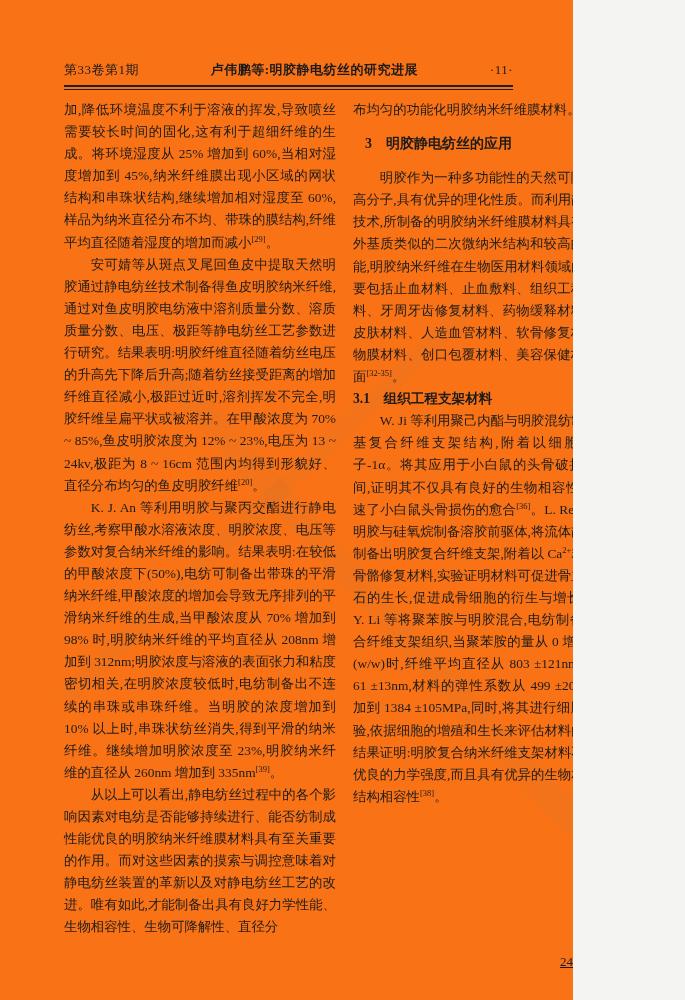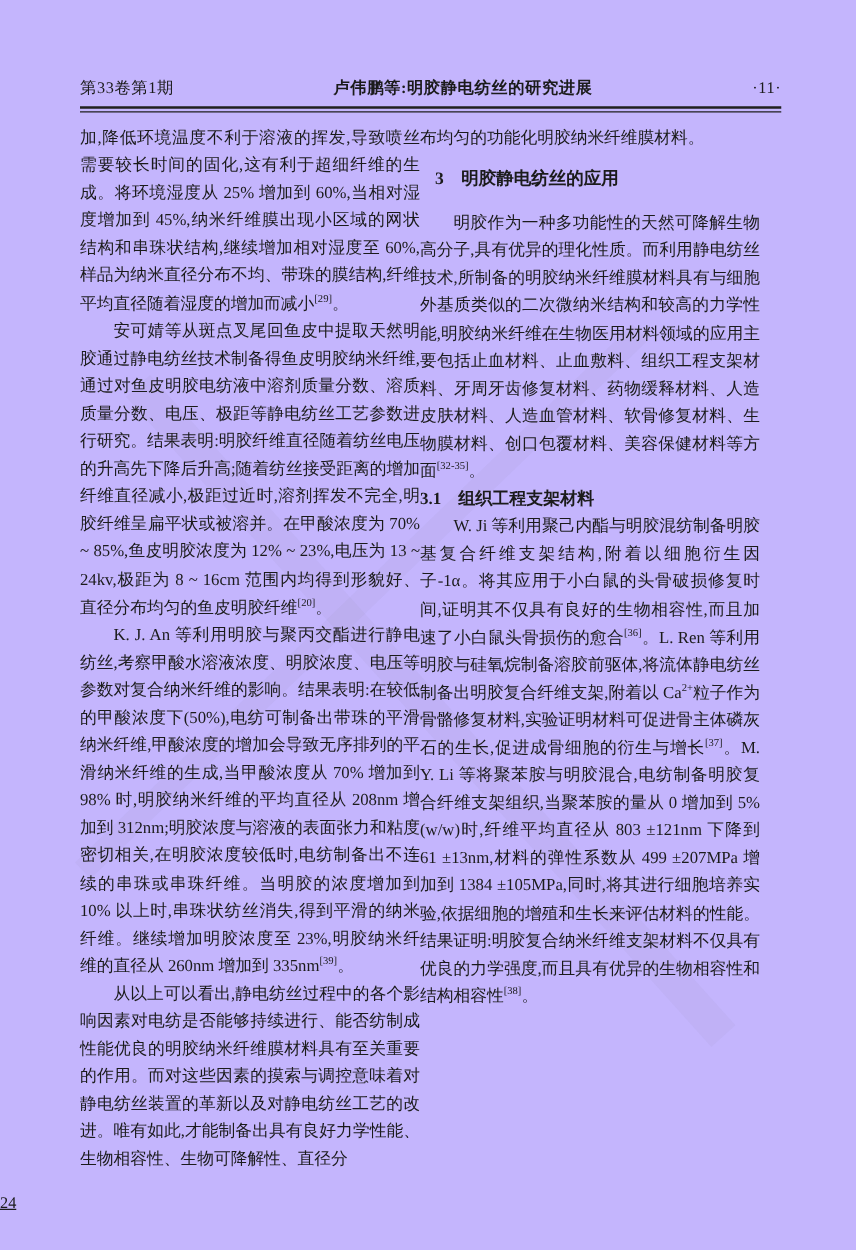--- a/index.html
+++ b/index.html
@@ -3,22 +3,22 @@
 <meta charset="utf-8">
 <style>
   html, body { margin: 0; padding: 0; }
   body {
     width: 685px; height: 1000px;
     background: #f4f4f2;
     font-family: "Liberation Serif", "DejaVu Serif", serif;
   }
   .page {
     position: relative;
-    width: 685px; height: 1000px;
-    background: #c4b5fd;
+    width: 573px; height: 1000px;
+    background: #f97316;
     color: #1b1b1b;
     overflow: hidden;
   }
   
   .streak {
     position: absolute;
     background: rgba(120,120,120,0.05);
     pointer-events: none;
   }
   .streak.s1 { width: 700px; height: 26px; left: 120px; top: 300px; transform: rotate(48deg); transform-origin: left top; }
@@ -43,20 +43,21 @@
     top: 85px; left: 64px; right: 60px;
     height: 2px;
     border-top: 2.4px solid #1f1f1f;
     border-bottom: 1px solid #1f1f1f;
   }
 
   .columns {
     position: absolute;
     top: 99px; left: 64px;
     display: flex;
+    gap: 17px;
   }
   .col {
     width: 272px;
     font-size: 13.4px;
     line-height: 22.1px;
     text-align: justify;
   }
   p.para { margin: 0; text-indent: 0; }
   p.para.indent { text-indent: 2em; }
   h2.sec {
@@ -74,21 +75,21 @@
   }
   sup.cite {
     font-size: 8.5px;
     line-height: 0;
     letter-spacing: 0;
   }
   .pageno {
     position: absolute;
     bottom: 30px; left: 0;
     width: 100%;
-    text-align: left;
+    text-align: right;
     font-size: 13px;
     text-decoration: underline;
   }
 </style>
 </head>
 <body>
 
 <div class="page">
   <div class="streak s1"></div>
   <div class="streak s2"></div>

